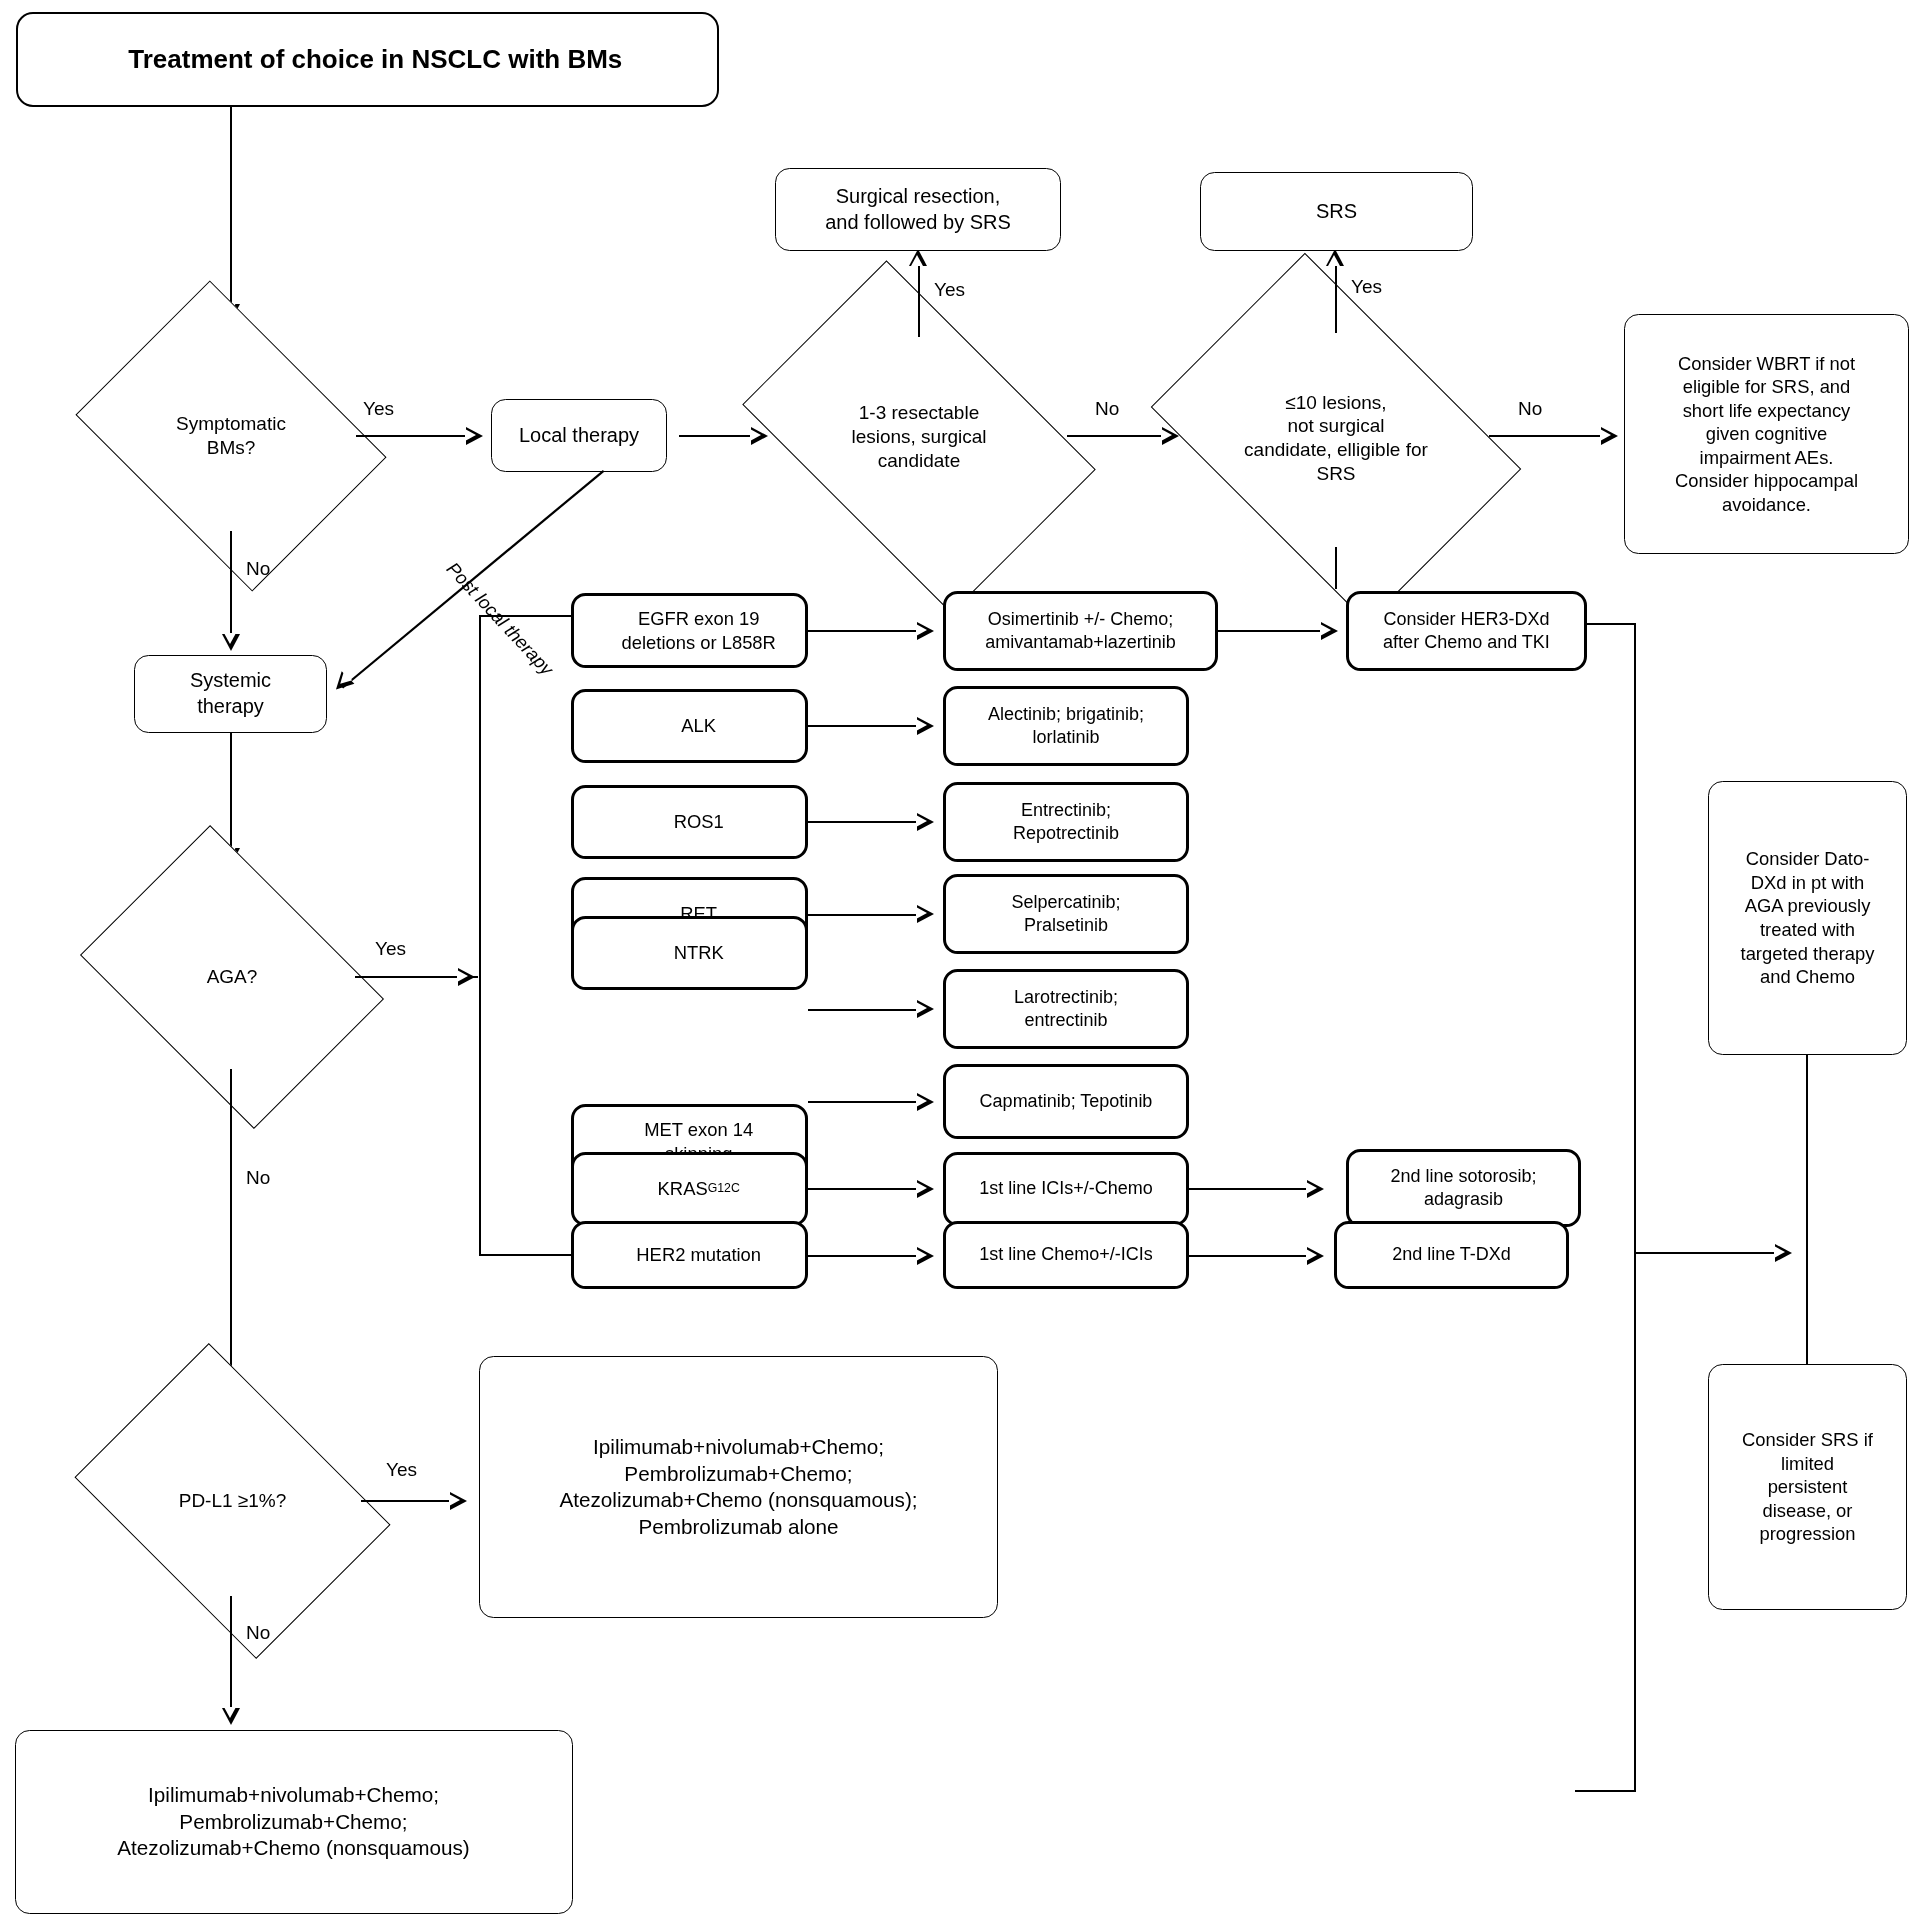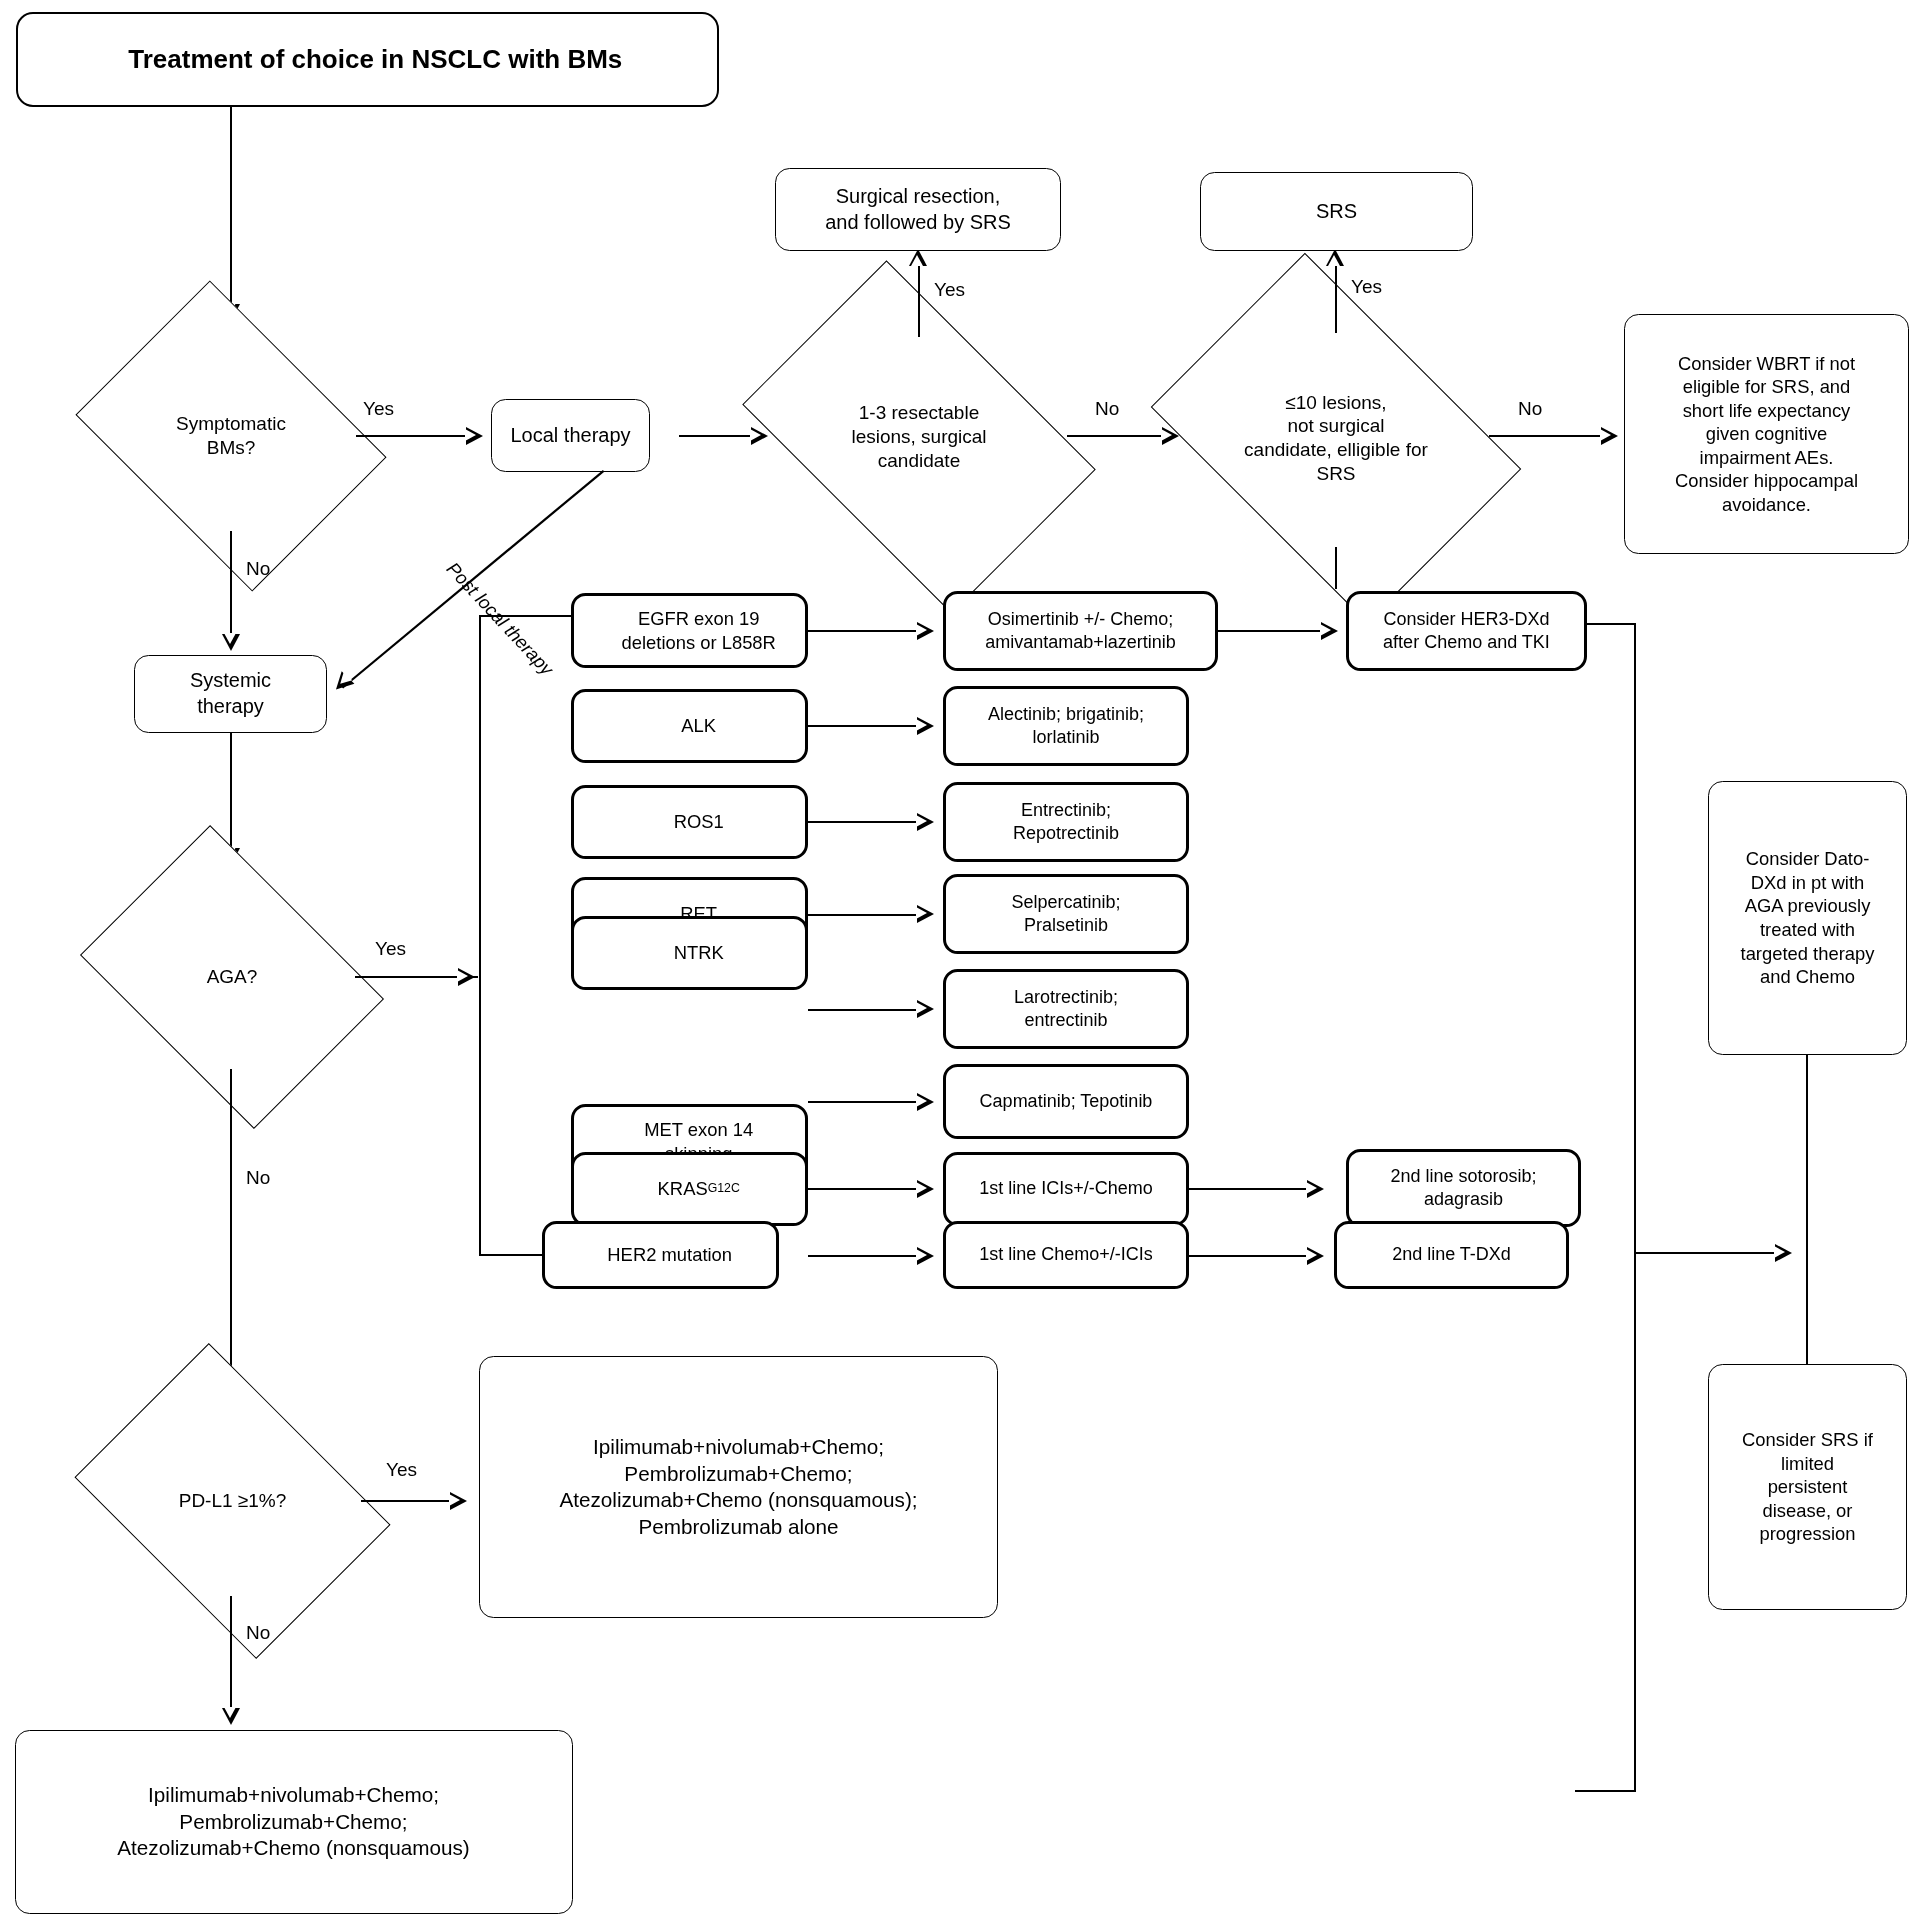--- a/index.html
+++ b/index.html
@@ -90,21 +90,21 @@
   <div class="diamond" style="left:106px;top:341px;width:250px;height:190px;">
     <div class="dshape"></div>
     <div class="dtext">Symptomatic
 BMs?</div>
   </div>
 
   <div class="ln lnh" style="left:356px;top:435px;width:109px;"></div>
   <div class="arw arw-r" style="left:466px;top:427px;"></div>
   <div class="elabel" style="left:363px;top:398px;">Yes</div>
 
-  <div class="node big" style="left:491px;top:399px;width:159px;height:73px;">Local therapy</div>
+  <div class="node big" style="left:491px;top:399px;width:176px;height:73px;">Local therapy</div>
 
   <div class="ln lnh" style="left:679px;top:435px;width:73px;"></div>
   <div class="arw arw-r" style="left:751px;top:427px;"></div>
 
   <div class="ln lnv" style="left:230px;top:531px;width:2.2px;height:106px;"></div>
   <div class="arw arw-d" style="left:222px;top:634px;"></div>
   <div class="elabel" style="left:246px;top:558px;">No</div>
 
   <div class="node big" style="left:134px;top:655px;width:193px;height:78px;">Systemic
 therapy</div>
@@ -230,21 +230,21 @@
     <span>KRAS</span><sup style="font-size:12.3px;">G12C</sup>
   </div>
   <div class="ln lnh" style="left:808px;top:1188px;width:109px;"></div>
   <div class="arw arw-r" style="left:917px;top:1180px;"></div>
   <div class="node thick" style="left:943px;top:1152px;width:246px;height:74px;font-size:18px;">1st line ICIs+/-Chemo</div>
   <div class="ln lnh" style="left:1188px;top:1188px;width:118px;"></div>
   <div class="arw arw-r" style="left:1307px;top:1180px;"></div>
   <div class="node thick" style="left:1334px;top:1149px;width:235px;height:78px;font-size:18px;margin-left:12px;">2nd line sotorosib;
 adagrasib</div>
 
-  <div class="node gene thick" style="left:542px;top:1221px;width:237px;height:68px;font-size:18.4px;">HER2 mutation</div>
+  <div class="node gene thick" style="left:571px;top:1221px;width:237px;height:68px;font-size:18.4px;">HER2 mutation</div>
   <div class="ln lnh" style="left:808px;top:1255px;width:109px;"></div>
   <div class="arw arw-r" style="left:917px;top:1247px;"></div>
   <div class="node thick" style="left:943px;top:1221px;width:246px;height:68px;font-size:18px;">1st line Chemo+/-ICIs</div>
   <div class="ln lnh" style="left:1188px;top:1255px;width:118px;"></div>
   <div class="arw arw-r" style="left:1307px;top:1247px;"></div>
   <div class="node thick" style="left:1334px;top:1221px;width:235px;height:68px;font-size:18px;">2nd line T-DXd</div>
 
   <div class="node med" style="left:1708px;top:781px;width:199px;height:274px;">Consider Dato-
 DXd in pt with
 AGA previously

